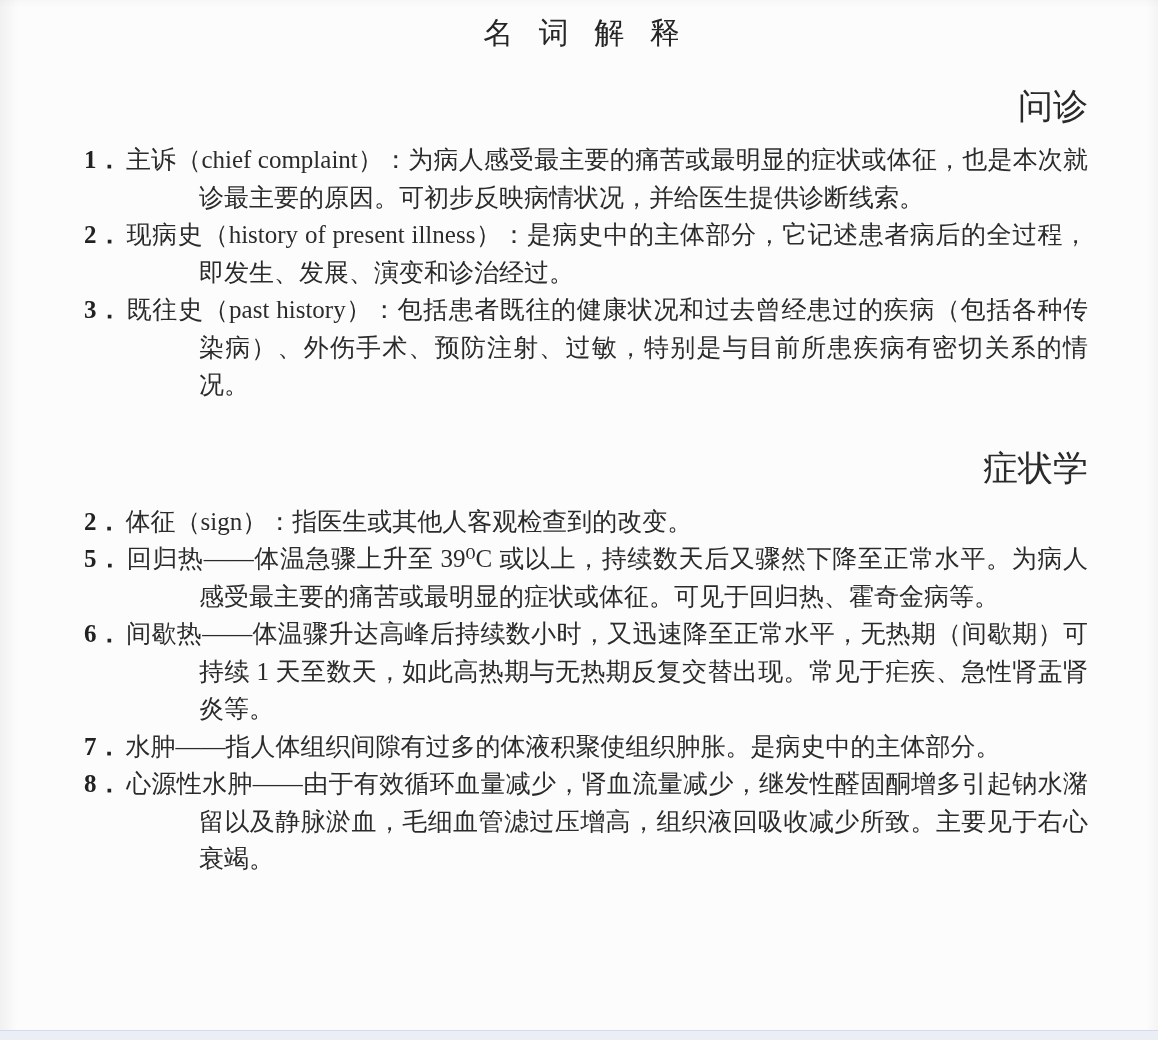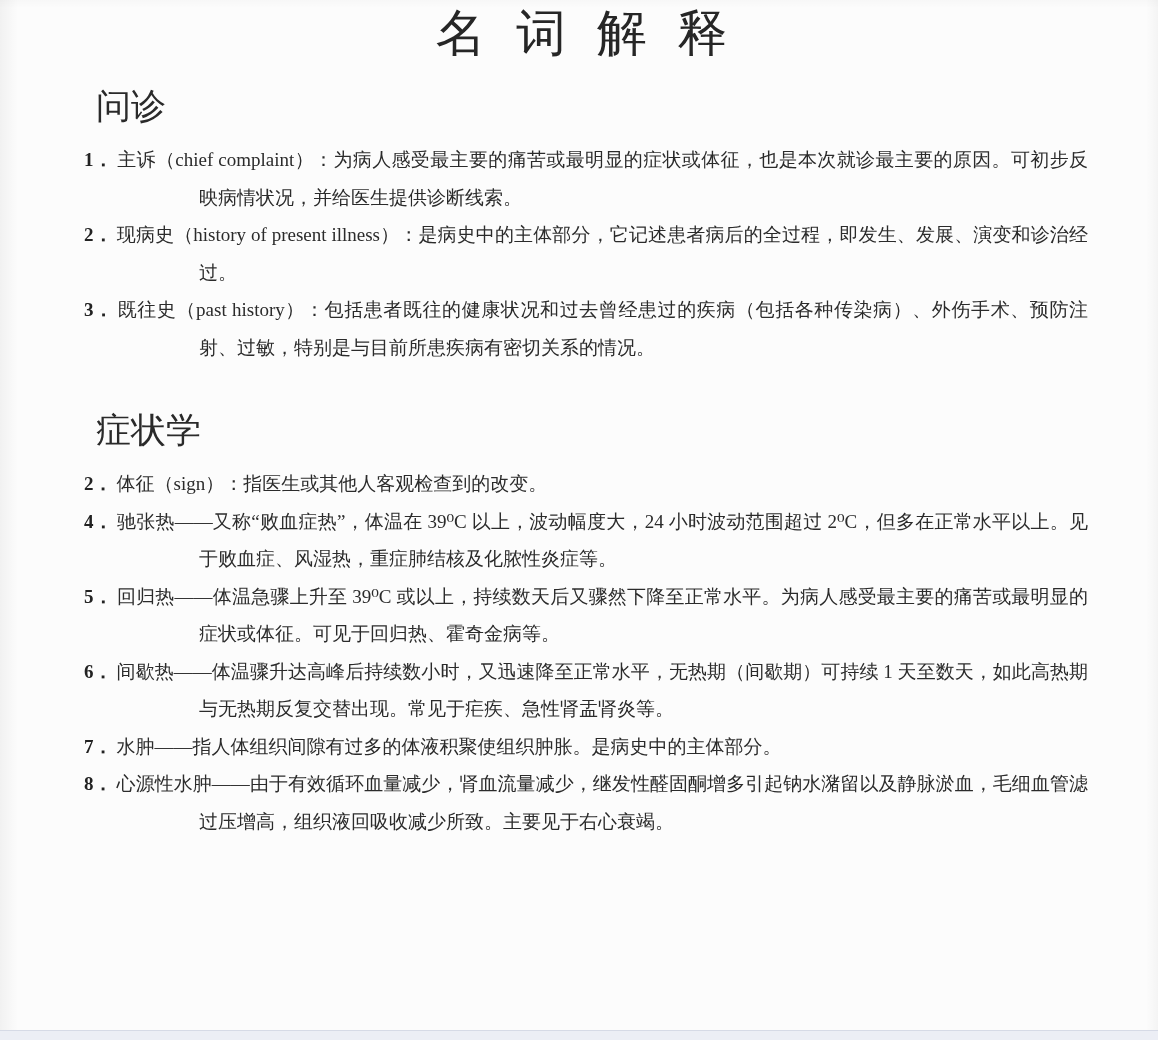--- a/index.html
+++ b/index.html
@@ -15,38 +15,39 @@
       linear-gradient(90deg, rgba(0,0,0,0.045), rgba(0,0,0,0) 18px),
       linear-gradient(270deg, rgba(0,0,0,0.03), rgba(0,0,0,0) 12px),
       linear-gradient(180deg, rgba(0,0,0,0.02), rgba(0,0,0,0) 8px),
       #fcfcfc;
   }
   .content {
     padding: 6px 70px 0 84px; 
   }
   .title {
     text-align: center;
-    font-size: 50px;
+    font-size: 30px;
     font-weight: 500;
     letter-spacing: 9px;
     line-height: 54px;
     margin: 0;
     color: #262626;
   }
   .section { margin: 0; }
   .section-heading {
     font-size: 35px;
     font-weight: 500;
     line-height: 46px;
     margin: 24px 0 11px 12px;
     color: #2a2a2a;
+    text-align: right;
   }
   .section:nth-of-type(2) .section-heading { margin-top: 42px; }
   .item {
-    font-size: 19px;
+    font-size: 25px;
     line-height: 37.5px;
     text-align: justify;
     margin: 0;
     padding-left: 115px;   
     text-indent: -115px;   
     color: #2b2b2b;
   }
   .item .num {
     font-weight: bold;
     color: #222;
@@ -69,21 +70,20 @@
     <div id="sections-root">
         <div class="section">
           <h2 class="section-heading">问诊</h2>
           <p class="item"><span class="num">1．</span><span>主诉（chief complaint）：为病人感受最主要的痛苦或最明显的症状或体征，也是本次就诊最主要的原因。可初步反映病情状况，并给医生提供诊断线索。</span></p>
           <p class="item"><span class="num">2．</span><span>现病史（history of present illness）：是病史中的主体部分，它记述患者病后的全过程，即发生、发展、演变和诊治经过。</span></p>
           <p class="item"><span class="num">3．</span><span>既往史（past history）：包括患者既往的健康状况和过去曾经患过的疾病（包括各种传染病）、外伤手术、预防注射、过敏，特别是与目前所患疾病有密切关系的情况。</span></p>
         </div>
         <div class="section">
           <h2 class="section-heading">症状学</h2>
           <p class="item"><span class="num">2．</span><span>体征（sign）：指医生或其他人客观检查到的改变。</span></p>
-          <p class="item"><span class="num">4．</span><span>驰张热——又称“败血症热”，体温在 39⁰C 以上，波动幅度大，24 小时波动范围超过 2⁰C，但多在正常水平以上。见于败血症、风湿热，重症肺结核及化脓性炎症等。</span></p>
           <p class="item"><span class="num">5．</span><span>回归热——体温急骤上升至 39⁰C 或以上，持续数天后又骤然下降至正常水平。为病人感受最主要的痛苦或最明显的症状或体征。可见于回归热、霍奇金病等。</span></p>
           <p class="item"><span class="num">6．</span><span>间歇热——体温骤升达高峰后持续数小时，又迅速降至正常水平，无热期（间歇期）可持续 1 天至数天，如此高热期与无热期反复交替出现。常见于疟疾、急性肾盂肾炎等。</span></p>
           <p class="item"><span class="num">7．</span><span>水肿——指人体组织间隙有过多的体液积聚使组织肿胀。是病史中的主体部分。</span></p>
           <p class="item"><span class="num">8．</span><span>心源性水肿——由于有效循环血量减少，肾血流量减少，继发性醛固酮增多引起钠水潴留以及静脉淤血，毛细血管滤过压增高，组织液回吸收减少所致。主要见于右心衰竭。</span></p>
         </div>
       </div>
   </div>
   <div class="bottom-bar"></div>
 </div>
 

